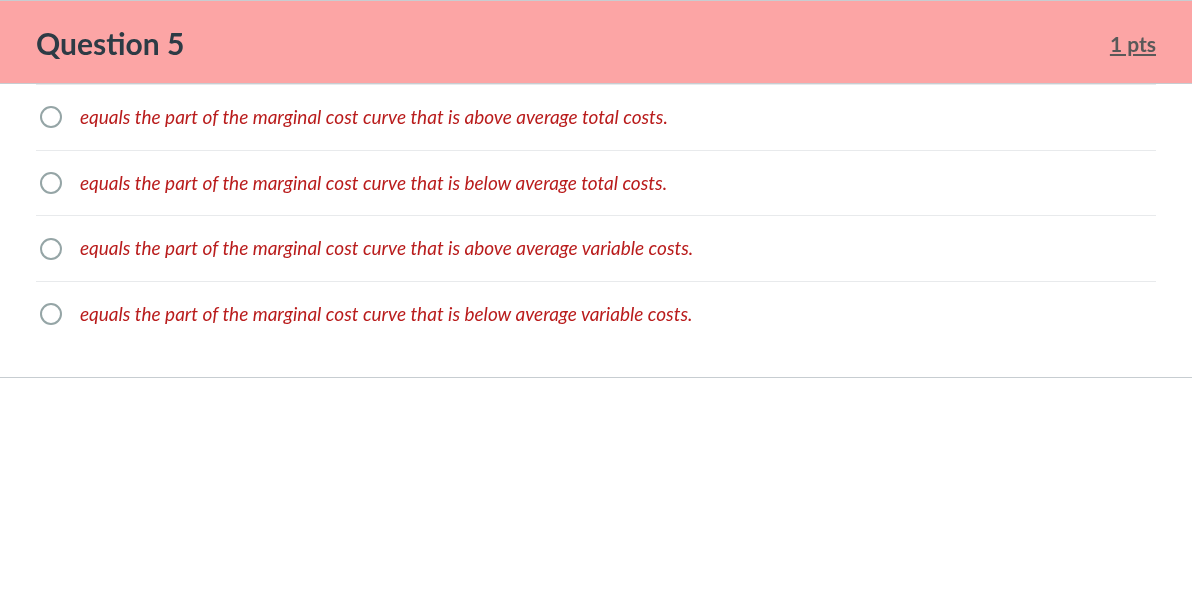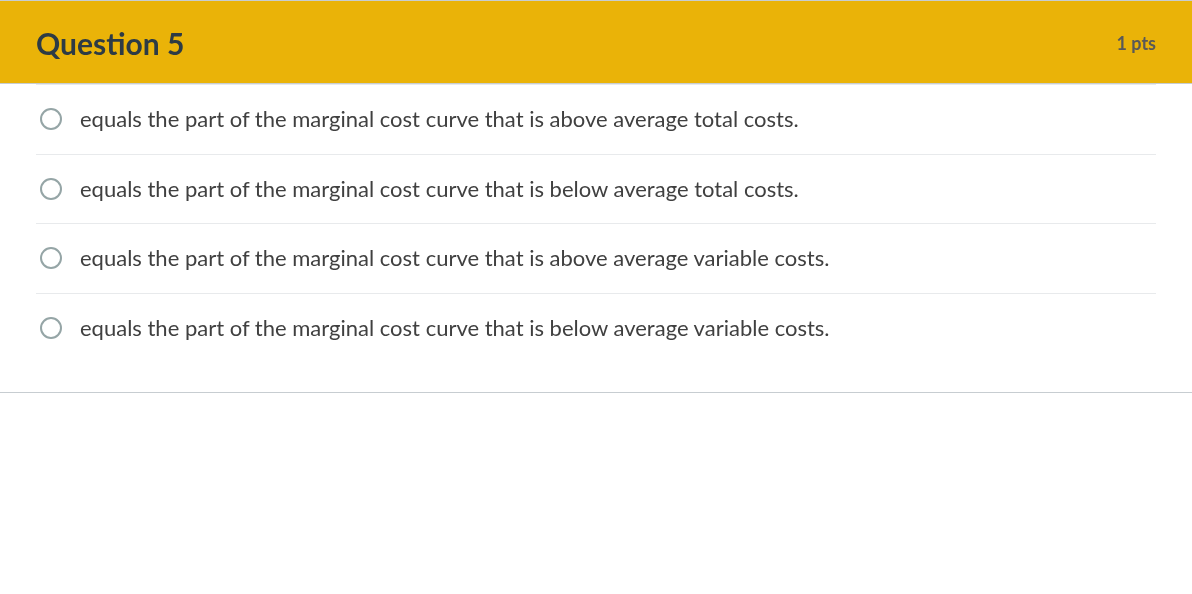--- a/index.html
+++ b/index.html
@@ -15,32 +15,33 @@
   .card {
     width: 1192px;
     border-top: 1px solid #c7cdd1;
     border-bottom: 1px solid #c7cdd1;
   }
   .header {
     display: flex;
     justify-content: space-between;
     align-items: center;
     padding: 24px 36px 22px 36px;
-    background: #eab308;
+    background: #fca5a5;
     border-bottom: 1px solid #c7cdd1;
   }
   .q-title {
     font-size: 30px;
     font-weight: 700;
     color: #2d3b45;
   }
   .q-pts {
-    font-size: 18px;
+    font-size: 21px;
     font-weight: 700;
     color: #595959;
+    text-decoration: underline;
   }
   .body {
     padding: 0 36px 30px 36px;
   }
   .prompt {
     font-size: 25px;
     color: #2d3b45;
     padding: 52px 0 44px 0;
     line-height: 1.35;
   }
@@ -60,23 +61,24 @@
   }
   .radio {
     width: 22px;
     height: 22px;
     border: 2px solid #95a5a6;
     border-radius: 50%;
     flex: 0 0 22px;
     background: #fff;
   }
   .answer-text {
-    font-size: 22px;
-    color: #404040;
+    font-size: 19px;
+    color: #b91c1c;
     line-height: 1.3;
+    font-style: italic;
   }
 </style>
 </head>
 <body>
 
 <div class="card">
   <div class="header">
     <div class="q-title">Question 5</div>
     <div class="q-pts">1 pts</div>
   </div>

